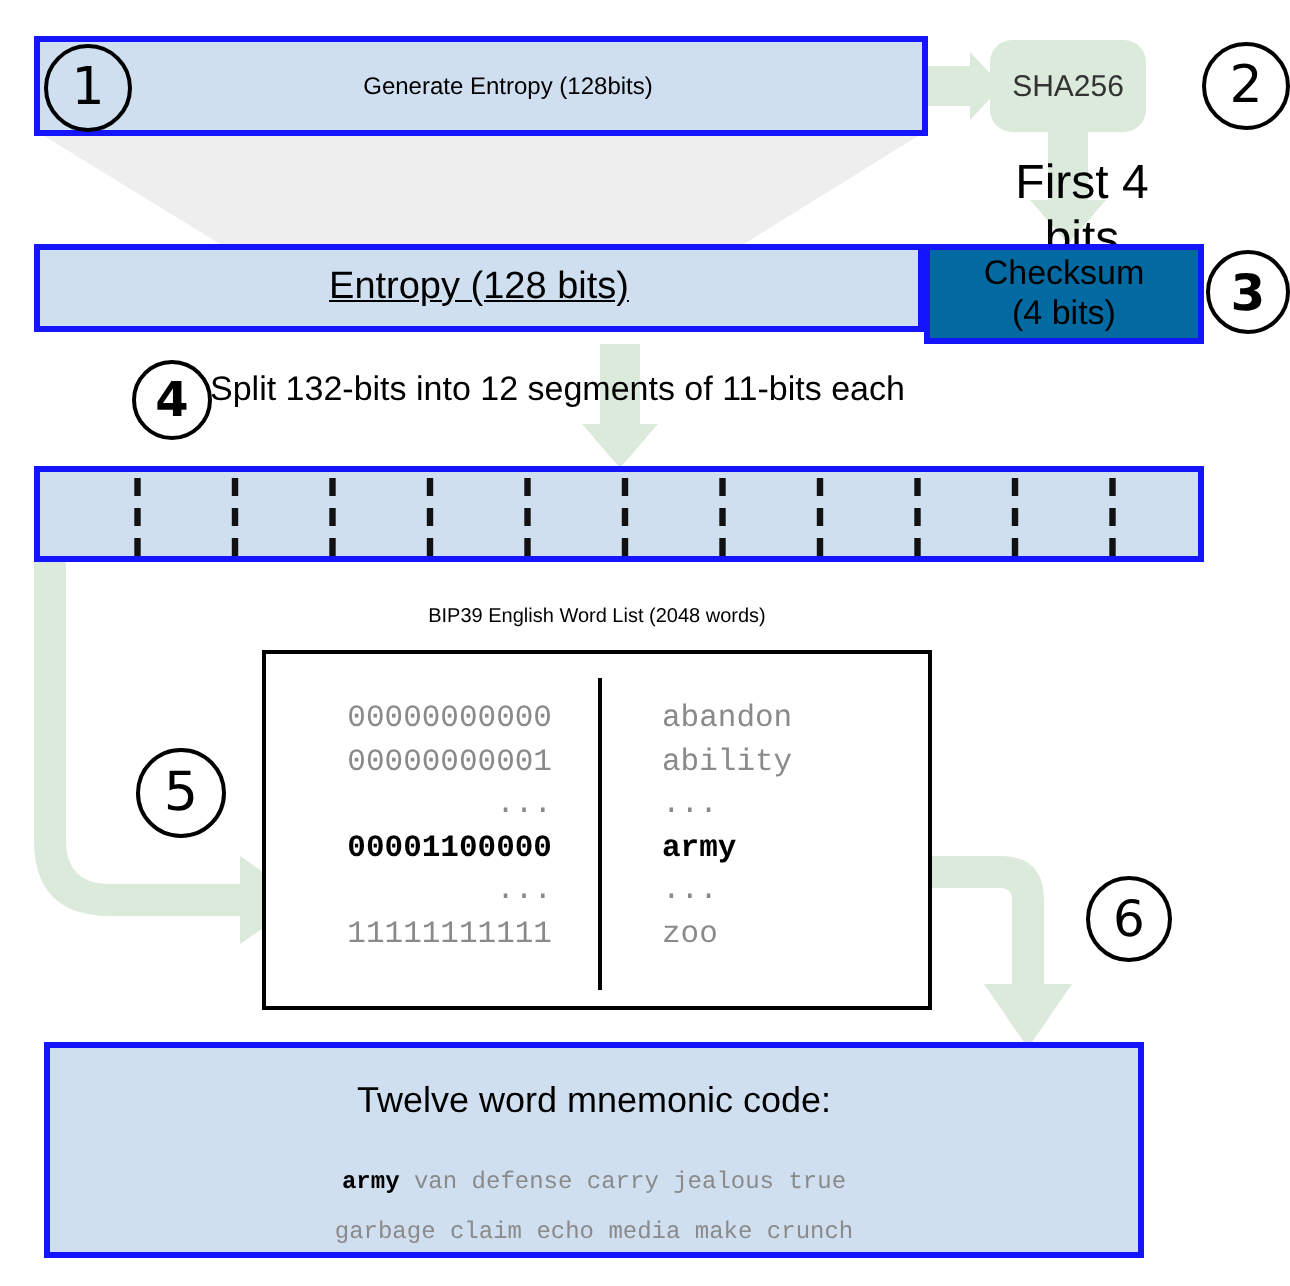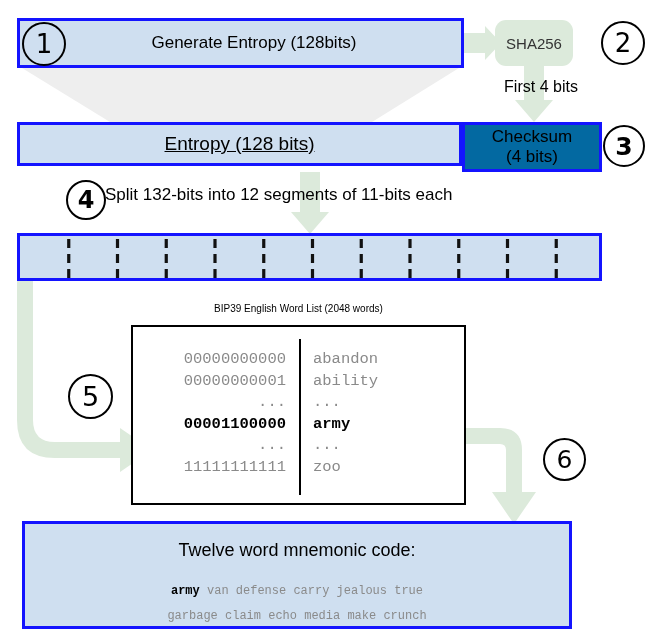--- a/index.html
+++ b/index.html
@@ -18,21 +18,21 @@
     position:absolute;
     box-sizing:border-box;
     border:3px solid #1414ff;
     background:#cfdff0;
     display:flex;align-items:center;justify-content:center;
     color:#000;
   }
   .box.white{background:#0369a1;}
 
   
-  #box-generate{left:17px;top:18px;width:447px;height:50px;font-size:17px;padding-left:27px;}
+  #box-generate{left:17px;top:18px;width:447px;height:50px;font-size:12px;padding-left:27px;}
   
   #box-sha{
     left:495px;top:20px;width:78px;height:46px;
     background:#dceadb;border:none;border-radius:11px;
     font-size:15px;color:#333;
   }
   
   #box-entropy{left:17px;top:122px;width:445px;height:44px;font-size:19px;text-decoration:underline;}
   #box-checksum{left:462px;top:122px;width:140px;height:50px;font-size:17px;line-height:1.18;text-align:center;}
   
@@ -40,21 +40,21 @@
   
   #box-wordlist{
     left:131px;top:325px;width:335px;height:180px;
     border:2px solid #000;background:#fff;display:block;
   }
   
   #box-mnemonic{left:22px;top:521px;width:550px;height:108px;display:block;}
 
   .label-first-bits{
     position:absolute;left:486px;top:78px;width:110px;
-    text-align:center;font-size:16px;color:#000;
+    text-align:center;font-size:24px;color:#000;
   }
   .label-split{
     position:absolute;left:105px;top:185px;font-size:17px;color:#000;white-space:nowrap;
   }
   .label-wl-title{
     position:absolute;left:131px;top:303px;width:335px;text-align:center;
     font-size:10px;color:#000;
   }
 
   
@@ -74,22 +74,22 @@
   #num-6{left:543px;top:438px;width:39px;height:39px;font-size:25px;}
 
   
   .wl-table{
     position:absolute;left:0;top:0;width:100%;height:100%;
     font-family:"Liberation Mono","DejaVu Sans Mono",monospace;
     font-size:15.5px;color:#8a8a8a;
   }
   .wl-rows{position:absolute;left:0;top:22px;width:100%;}
   .wl-row{display:flex;height:21.5px;line-height:21.5px;}
-  .wl-code{width:166px;text-align:right;padding-right:13px;box-sizing:border-box;white-space:pre;}
-  .wl-word{flex:1;padding-left:14px;box-sizing:border-box;white-space:pre;}
+  .wl-code{width:166px;text-align:right;padding-right:23px;box-sizing:border-box;white-space:pre;}
+  .wl-word{flex:1;padding-left:32px;box-sizing:border-box;white-space:pre;}
   .wl-row.hl .wl-code,.wl-row.hl .wl-word{color:#000;font-weight:bold;}
   .wl-divider{
     position:absolute;left:166px;top:12px;width:0;height:156px;
     border-left:2px solid #000;
   }
 
   
   .mn-title{
     position:absolute;left:0;top:16px;width:100%;text-align:center;
     font-size:18px;color:#000;

